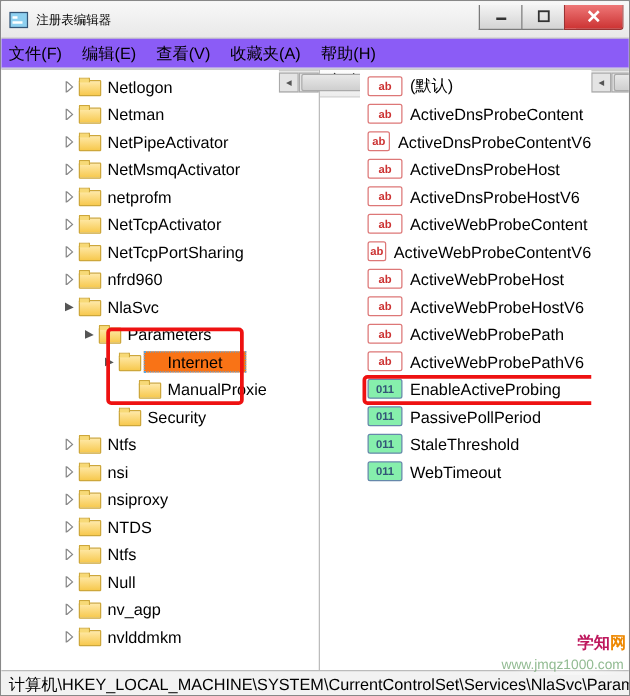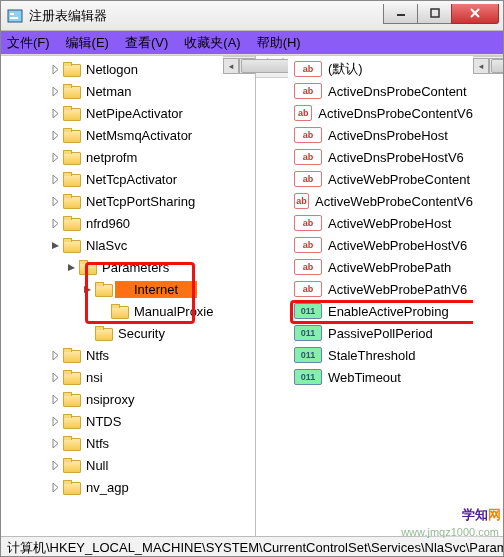--- a/index.html
+++ b/index.html
@@ -1,20 +1,20 @@
 <!DOCTYPE html>
 <html><head>
 <meta charset="utf-8">
 <style>
 *{box-sizing:border-box;margin:0;padding:0;font-family:"Microsoft YaHei","SimSun",Tahoma,sans-serif;font-size:13px;color:#000}
 body{background:#fff;width:504px;height:557px;position:relative;overflow:hidden;border:1px solid #888}
 .win{width:504px;height:557px;background:#fff;display:flex;flex-direction:column;position:relative}
 .titlebar{height:30px;background:linear-gradient(#f8f8f8,#e8e8e8);border-bottom:1px solid #bbb;display:flex;align-items:center;padding:0 6px}
 .titlebar .tbicon{width:16px;height:16px;margin-right:6px}
-.titlebar .title{flex:1;font-size:13px}
+.titlebar .title{flex:1;font-size:10px}
 .winbtns{display:flex;gap:0;margin-left:auto;margin-top:-4px}
 .winbtn{width:34px;height:20px;border:1px solid #7a7a7a;border-top:none;background:linear-gradient(#f4f4f4,#d4d4d4);display:flex;align-items:center;justify-content:center;font-size:11px}
 .winbtn.close{width:48px;background:linear-gradient(#e77,#c33);color:#fff;border-color:#933;border-top-right-radius:0;border-bottom-right-radius:3px}
 .winbtn.min,.winbtn.max{border-right:none}
 .menubar{height:24px;display:flex;align-items:center;padding:0 6px;border-bottom:1px solid #ddd;background:#8b5cf6}
 .menubar span{margin-right:16px;cursor:default}
 .client{flex:1;display:flex;border-top:1px solid #ccc;min-height:0}
 .pane{display:flex;flex-direction:row;min-height:0}
 .left{width:255px;border-right:1px solid #bcbcbc}
 .right{flex:1}
@@ -38,21 +38,21 @@
 .hl{position:absolute;border:3px solid #e11;border-radius:4px;pointer-events:none}
 .sb{height:18px;background:#f0f0f0;border-top:1px solid #ccc;display:flex;align-items:center}
 .sb .track{flex:1;height:16px;position:relative}
 .sb .thumb{position:absolute;height:14px;top:1px;background:linear-gradient(#e8e8e8,#cfcfcf);border:1px solid #aaa;border-radius:2px}
 .sb .arr{width:16px;height:16px;background:#e4e4e4;border:1px solid #aaa;display:flex;align-items:center;justify-content:center;font-size:9px;color:#555}
 .status{height:22px;border-top:1px solid #bbb;background:#f2f2f2;display:flex;align-items:center;padding:0 6px;font-size:12px;white-space:nowrap;overflow:hidden}
 .watermark{position:absolute;right:0;bottom:18px;width:120px;height:56px;pointer-events:none}
 .wm-sw{position:absolute;left:0;top:0;width:120px;height:56px;background:radial-gradient(circle at 60% 40%, rgba(255,255,255,0.85), rgba(255,255,255,0) 70%)}
 .wm-txt{position:absolute;right:6px;bottom:2px;font-size:11px;color:#7a7;opacity:.8}
 .wm-big{position:absolute;right:4px;bottom:16px;font-size:20px;font-weight:bold}
-.wm-big .g{color:#4c1d95}
+.wm-big .g{color:#be185d}
 .wm-big .o{color:#e80}
 </style>
 </head>
 <body>
 
 <div class="win">
   <div class="titlebar">
     <span class="tbicon">
       <svg viewBox="0 0 16 16">
           <rect x="1" y="2" width="14" height="12" fill="#8ed0f0" stroke="#357" stroke-width="1"></rect>
@@ -278,20 +278,30 @@
             <div class="node">
               <span class="ind" style="width:48px"></span>
               <span class="tw">
                 <svg viewBox="0 0 9 9">
                   <polygon points="2,0 7,4.5 2,9" fill="none" stroke="#888"></polygon>
                 </svg>
               </span>
               <span class="folder"></span>
               <span class="lbl">nv_agp</span>
             </div>
+            <div class="node">
+              <span class="ind" style="width:48px"></span>
+              <span class="tw">
+                <svg viewBox="0 0 9 9">
+                  <polygon points="2,0 7,4.5 2,9" fill="none" stroke="#888"></polygon>
+                </svg>
+              </span>
+              <span class="folder"></span>
+              <span class="lbl">nvlddmkm</span>
+            </div>
           </div>
         <div class="hl" style="left:84px;top:206px;width:110px;height:62px"></div>
       </div>
       <div class="sb">
         <div class="arr">◂</div>
         <div class="track">
             <div class="thumb" style="left:2px;width:120px"></div>
           </div>
         <div class="arr">▸</div>
       </div>

